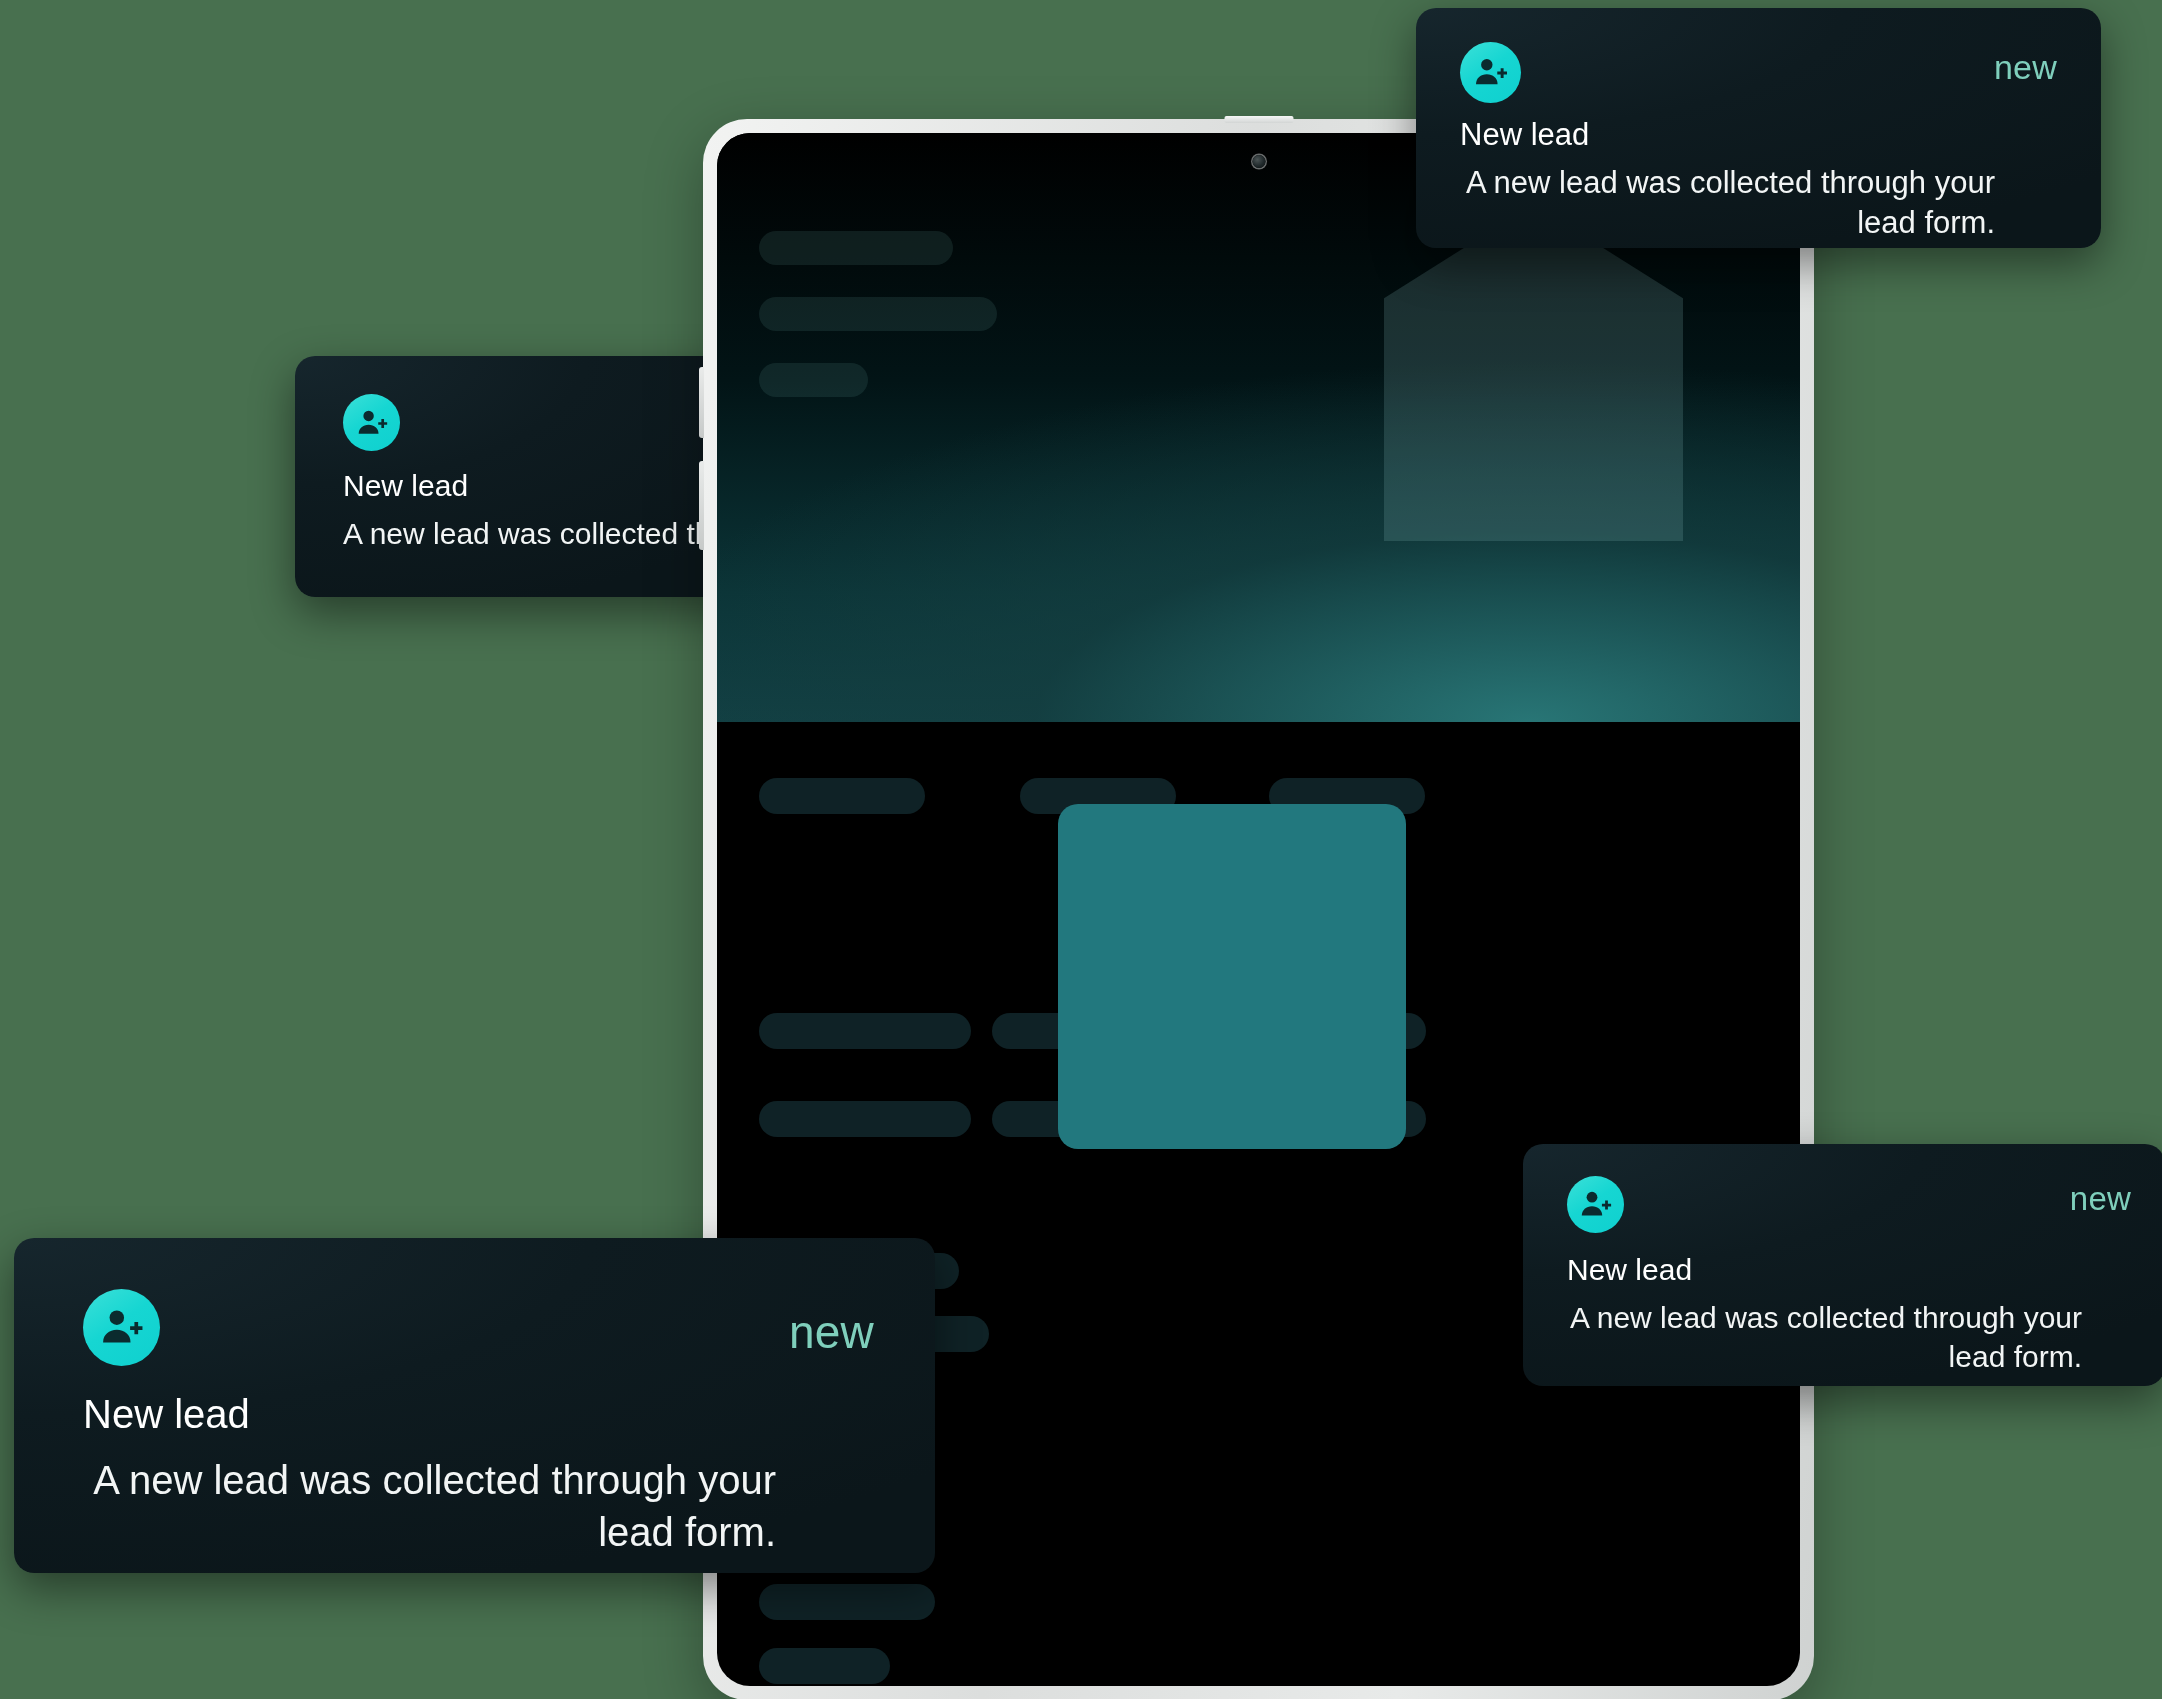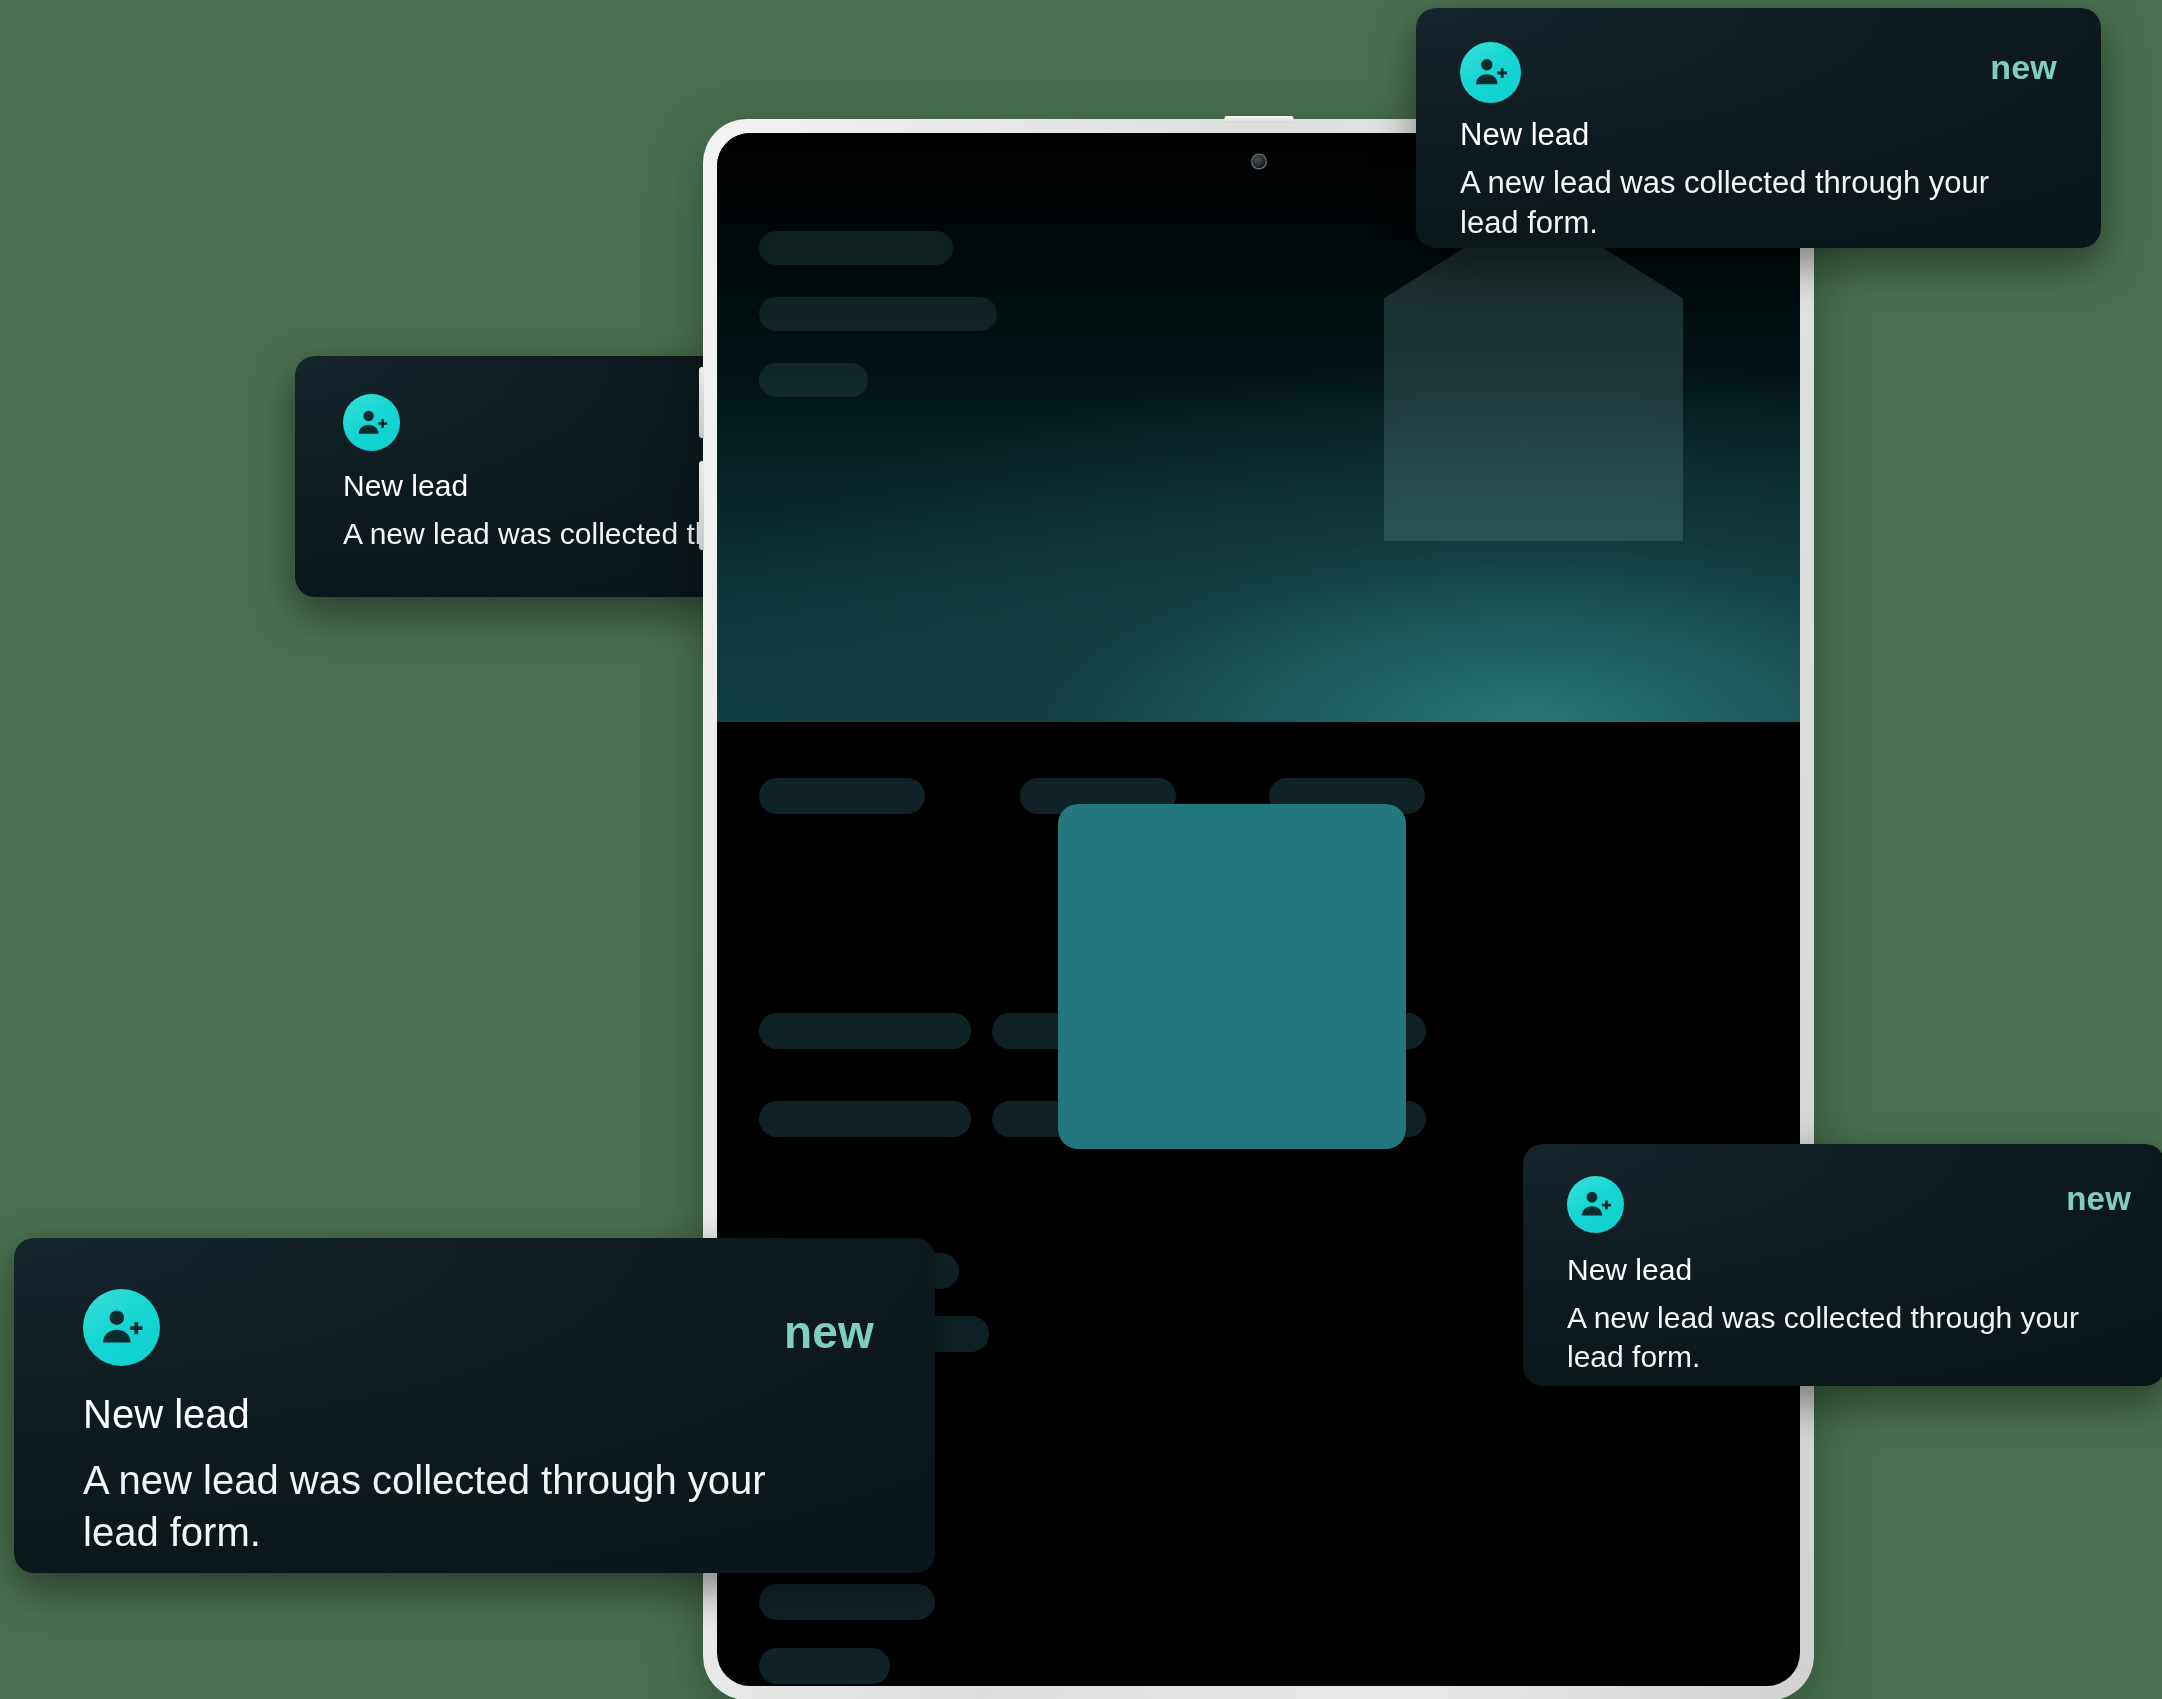--- a/index.html
+++ b/index.html
@@ -135,30 +135,31 @@
     background: linear-gradient(145deg, #3ce0d8 0%, #16d6d2 45%, #0fd0cf 100%);
     display: flex;
     align-items: center;
     justify-content: center;
     flex: none;
   }
   .card-avatar svg { display: block; }
   .card-badge {
     position: absolute;
     color: #7fcfbc;
-    font-weight: 700;
+    font-weight: 400;
     letter-spacing: 0.2px;
   }
   .card-title {
     color: #ffffff;
     font-weight: 400;
   }
   .card-body {
     color: #f2f5f5;
     font-weight: 400;
+    text-align: right;
   }
 
   
   #card-top-right { left: 1416px; top: 8px; width: 685px; height: 240px; z-index: 30; }
   #card-top-right .card-avatar { position:absolute; left: 44px; top: 34px; width: 61px; height: 61px; }
   #card-top-right .card-badge  { right: 44px; top: 40px; font-size: 34px; }
   #card-top-right .card-title  { position:absolute; left: 44px; top: 109px; font-size: 31px; }
   #card-top-right .card-body   { position:absolute; left: 44px; top: 155px; width: 535px; font-size: 31px; line-height: 1.29; }
 
   

